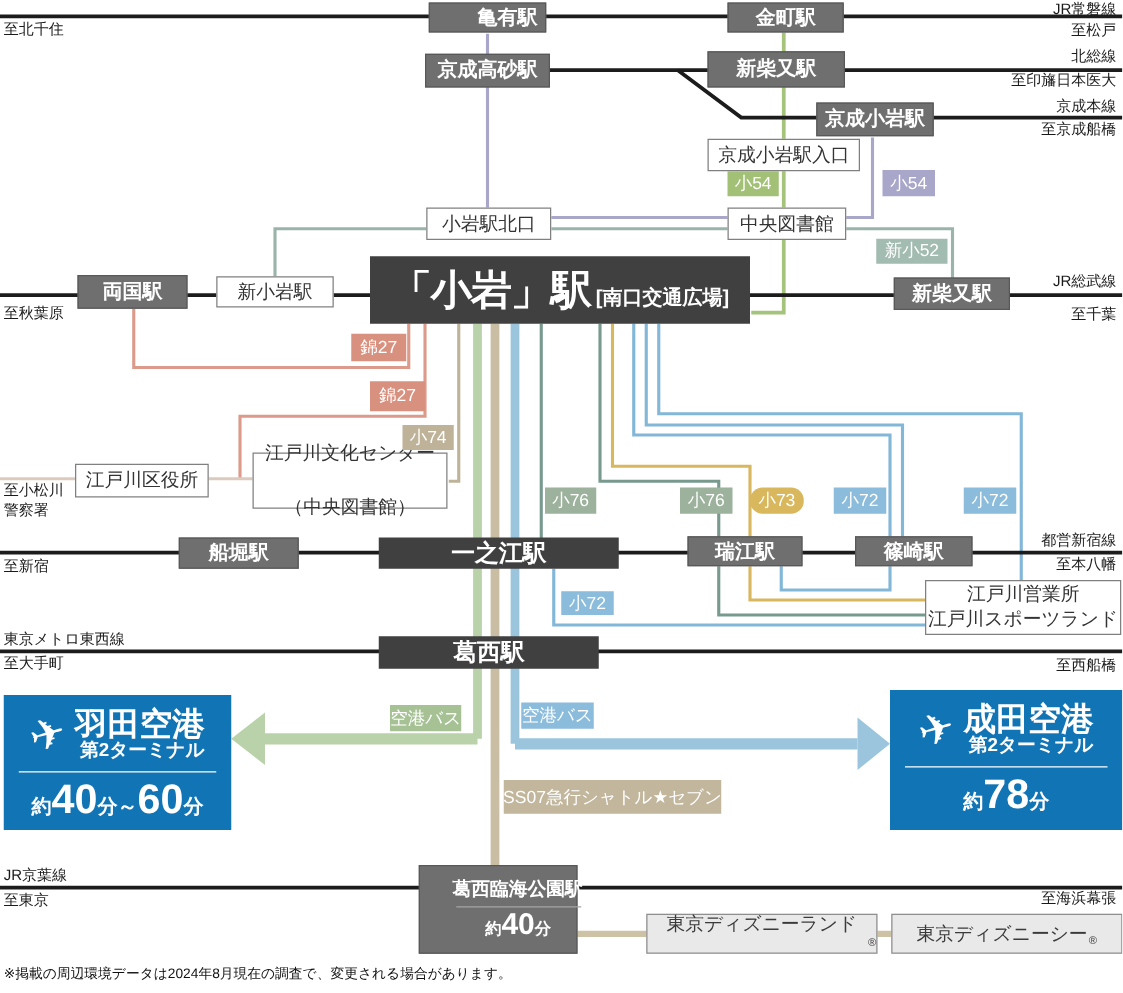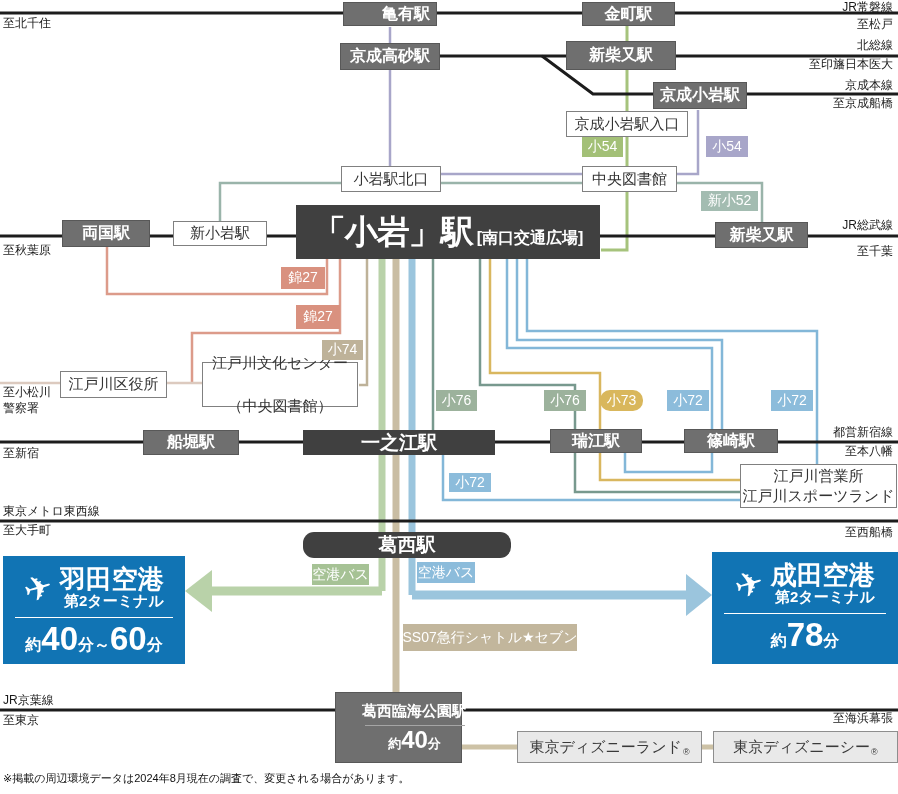--- a/index.html
+++ b/index.html
@@ -129,21 +129,21 @@
     <span>江戸川スポーツランド</span>
   </div>
 
   <div class="bb" style="left:296px;top:205px;width:304px;height:54px;">
     <div class="hub">
       <span class="hub-t">「小岩」駅</span>
       <span class="hub-s">[南口交通広場]</span>
     </div>
   </div>
   <div class="bb" style="left:303px;top:430px;width:192px;height:25px;">一之江駅</div>
-  <div class="bb" style="left:303px;top:532px;width:208px;height:26px;border-radius:11px;">葛西駅</div>
+  <div class="bb" style="left:303px;top:509px;width:176px;height:26px;">葛西駅</div>
 
   <div class="badge" style="left:582px;top:137px;width:41px;height:20px;background:#a3c077;">小54</div>
   <div class="badge" style="left:706px;top:136px;width:42px;height:21px;background:#a8a6c9;">小54</div>
   <div class="badge" style="left:701px;top:191px;width:57px;height:20px;background:#a3bcb1;">新小52</div>
   <div class="badge" style="left:281px;top:267px;width:44px;height:22px;background:#d9917f;">錦27</div>
   <div class="badge" style="left:296px;top:305px;width:44px;height:24px;background:#d9917f;">錦27</div>
   <div class="badge" style="left:322px;top:340px;width:41px;height:20px;background:#beb299;">小74</div>
   <div class="badge" style="left:436px;top:390px;width:41px;height:21px;background:#9cb29c;">小76</div>
   <div class="badge" style="left:544px;top:390px;width:42px;height:21px;background:#9cb29c;">小76</div>
   <div class="badge" style="left:600px;top:390px;width:43px;height:21px;background:#d9b75c;border-radius:10px;">小73</div>
@@ -191,21 +191,21 @@
   <div class="st rk" style="left:335px;top:692px;width:127px;height:71px;font-size:15px;padding-left:32px;">
     <span>葛西臨海公園駅</span>
     <div class="rk-dv"></div>
     <div class="ap-time">
       <span>約</span>
       <span class="big">40</span>
       <span>分</span>
     </div>
   </div>
 
-  <div class="dz" style="left:517px;top:731px;width:185px;height:32px;">
+  <div class="dz" style="left:517px;top:731px;width:185px;height:32px;flex-direction:column;">
     <span>東京ディズニーランド</span>
     <span class="reg">®</span>
   </div>
   <div class="dz" style="left:713px;top:731px;width:185px;height:32px;">
     <span>東京ディズニーシー</span>
     <span class="reg">®</span>
   </div>
 
   <div class="note">※掲載の周辺環境データは2024年8月現在の調査で、変更される場合があります。</div>
 </div>

